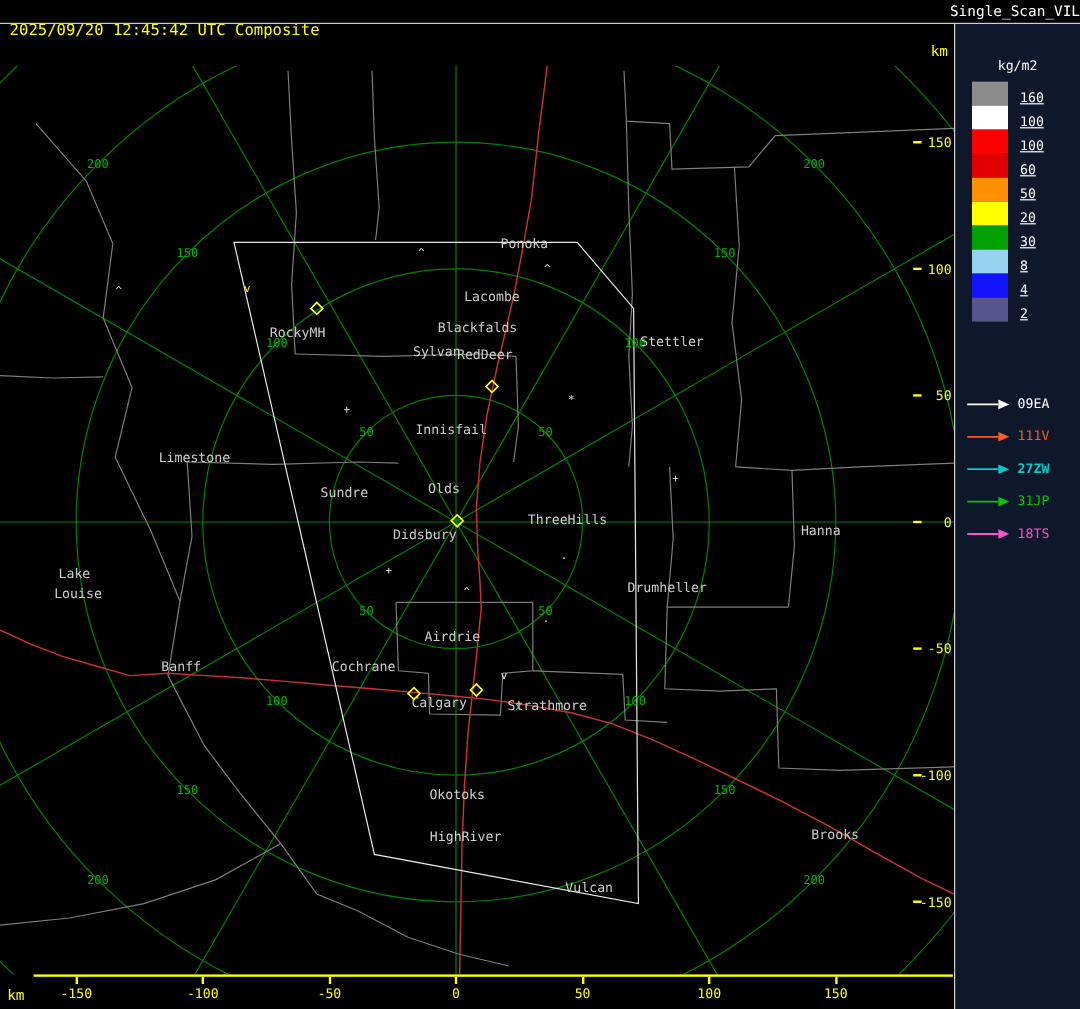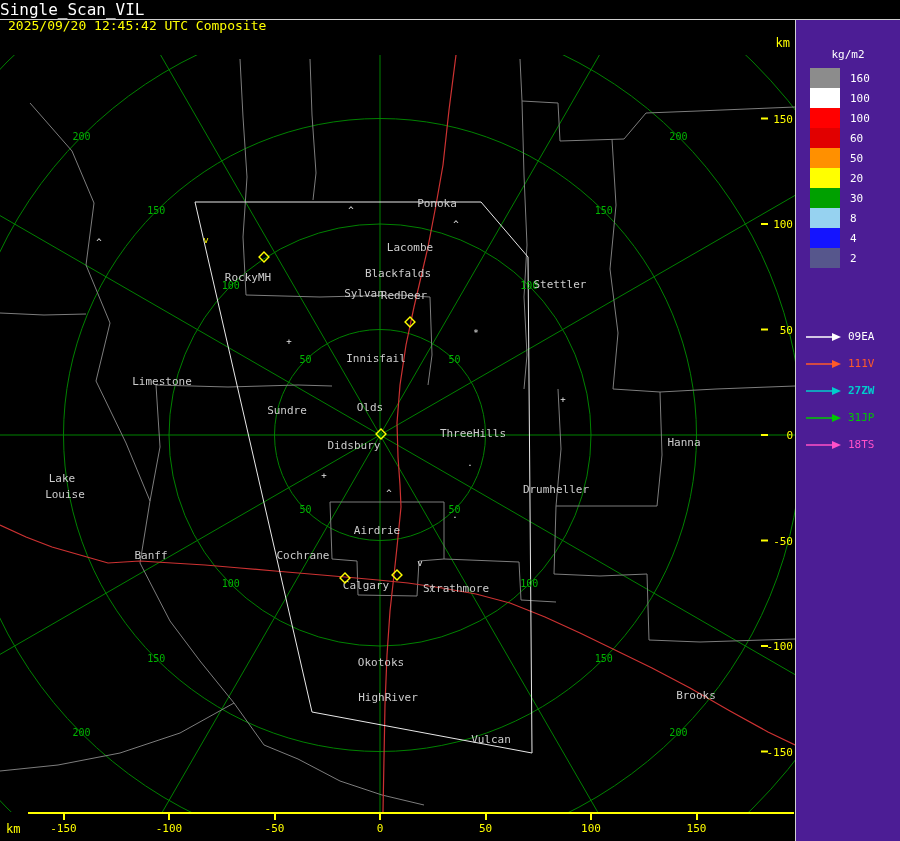--- a/index.html
+++ b/index.html
@@ -2,40 +2,40 @@
 <html><head>
 <meta charset="utf-8">
 <style>
   * { margin:0; padding:0; box-sizing:border-box; }
   html,body { width:900px; height:841px; background:#000; overflow:hidden; }
   body { font-family:"DejaVu Sans Mono", monospace; position:relative; color:#fff; }
   svg text { font-family:"DejaVu Sans Mono", monospace; }
 
   #titlebar { position:absolute; left:0; top:0; width:900px; height:20px;
               border-bottom:1px solid #cfcfcf; background:#000; z-index:6;
-              text-align:left; font-size:16px; line-height:19px; color:#ffffff; }
+              text-align:right; font-size:12px; line-height:19px; color:#ffffff; }
 
   #timestamp { position:absolute; left:8px; top:18px; color:#ffff00; font-size:13px; z-index:5; }
   #km-top-right { position:absolute; left:756px; top:36px; width:34px; text-align:right;
                   color:#ffff00; font-size:12px; z-index:5; }
 
   #map-wrap { position:absolute; left:0; top:55px; width:795px; height:757px; }
   #radar { display:block; width:795px; height:757px; }
 
   #bottom-axis { position:absolute; left:0; top:812px; width:795px; height:29px; }
   #bottom-axis .axis-line { position:absolute; left:28px; top:0; width:766px; height:2px; background:#ffff00; }
   .b-tick { position:absolute; top:2px; width:2px; height:6px; background:#ffff00; }
   .b-label { position:absolute; top:10px; transform:translateX(-50%); color:#ffff00; font-size:11px; white-space:nowrap; }
   #km-bottom-left { position:absolute; left:6px; top:10px; color:#ffff00; font-size:12px; }
 
   #side-panel { position:absolute; left:795px; top:20px; width:105px; height:821px;
-                border-left:1px solid #cfcfcf; background:#4c1d95; }
+                border-left:1px solid #cfcfcf; background:#0f172a; }
   #colorbar-title { margin-top:28px; text-align:center; color:#ffffff; font-size:11px; line-height:14px; }
   #colorbar { margin:6px 0 0 14px; }
-  .cb-row { display:flex; align-items:center; height:20px; }
+  .cb-row { display:flex; align-items:flex-end; height:20px;text-decoration:underline; }
   .cb-swatch { width:30px; height:20px; flex:0 0 30px; }
   .cb-label { color:#ffffff; font-size:11px; margin-left:10px; }
   #arrow-legend { margin:62px 0 0 8px; }
   .leg-row { display:flex; align-items:flex-start; height:27px; }
   .leg-label { font-size:11px; margin-left:6px; }
 </style>
 </head>
 <body>
 
 <div id="titlebar">

